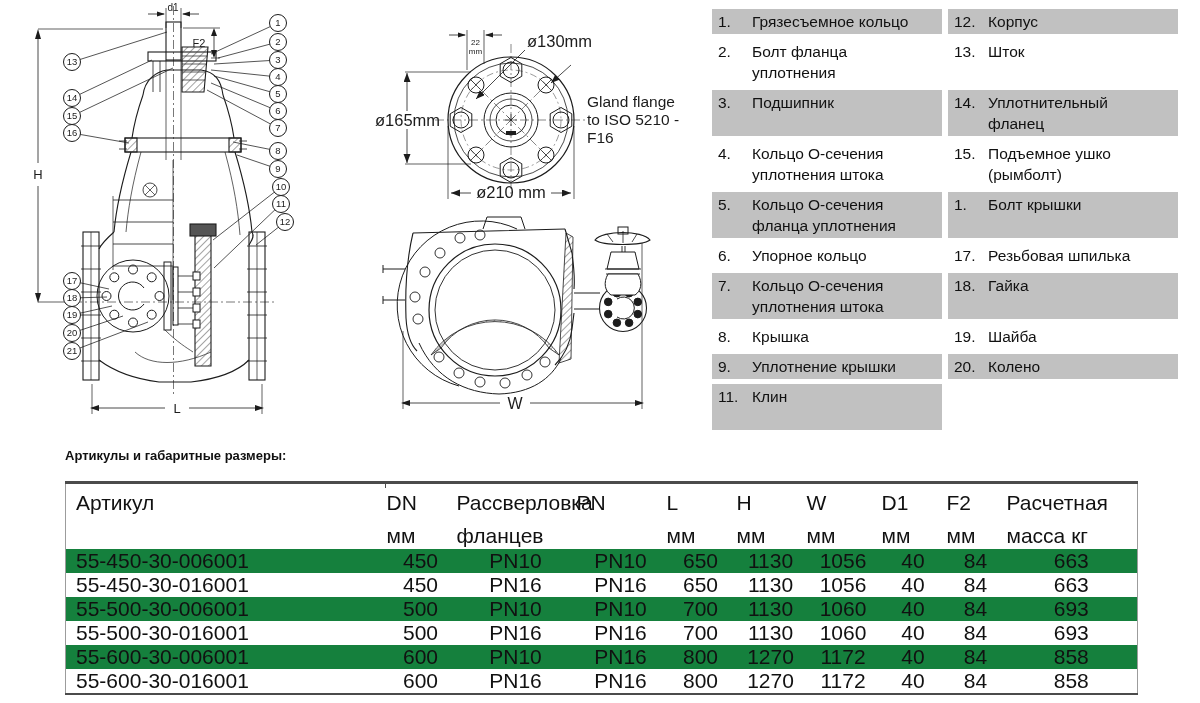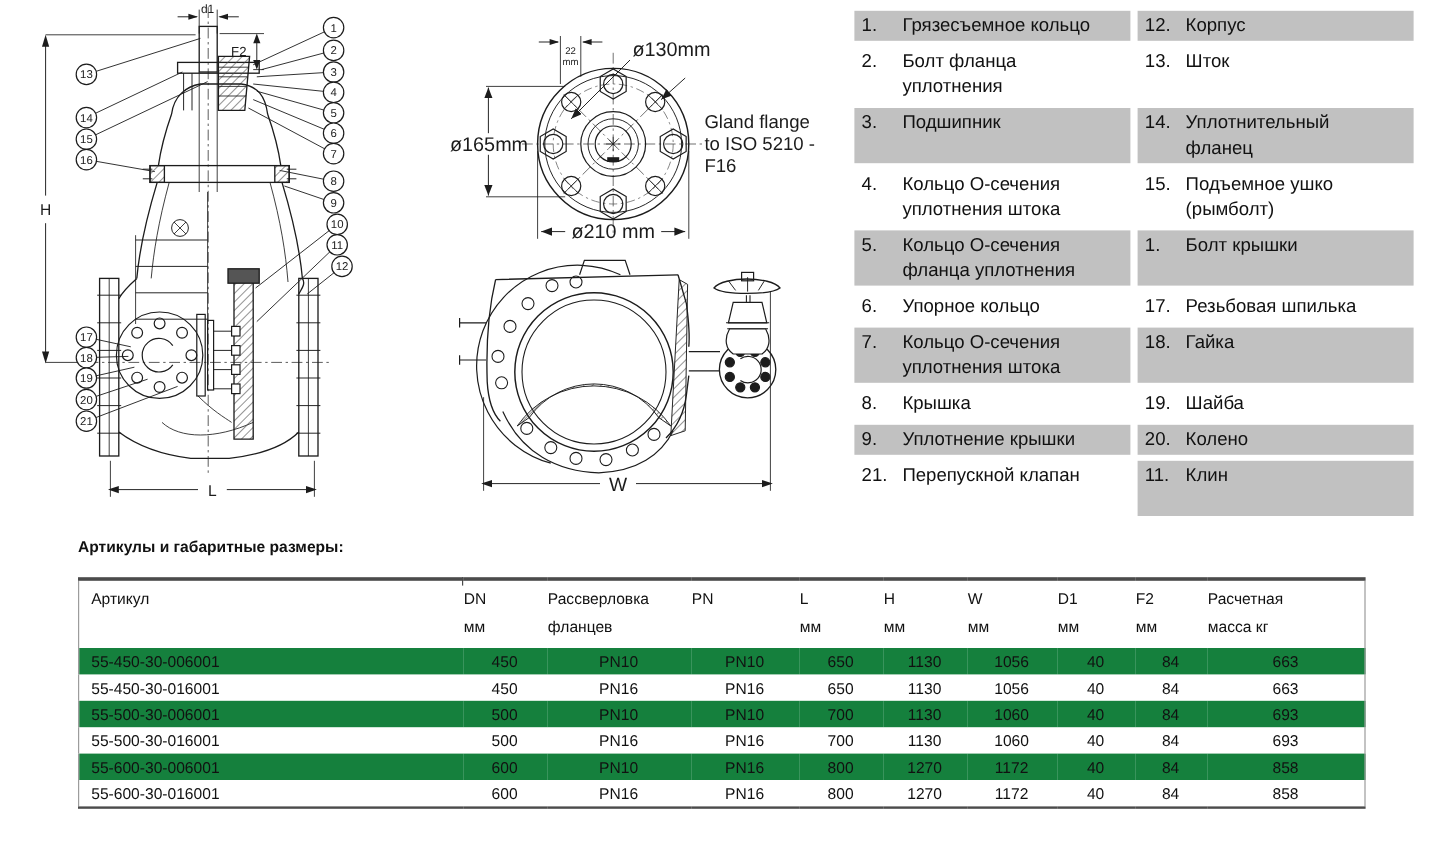--- a/index.html
+++ b/index.html
@@ -18,21 +18,21 @@
   .pnum{flex:0 0 34px;}
   .plabel{white-space:pre-line;}
 
   
   .dims-title{position:absolute;left:65px;top:448px;font-size:13px;font-weight:bold;}
   .dims-wrap{position:absolute;left:65px;top:481px;width:1072px;}
   .dims-wrap .tick{position:absolute;left:320px;top:0;width:1px;height:7px;background:#4b4b4b;}
   table.dims{border-collapse:collapse;table-layout:fixed;width:1072px;
              border-top:3px solid #4b4b4b;border-bottom:2px solid #4b4b4b;
              border-left:1px solid #9c9c9c;border-right:1px solid #9c9c9c;
-             font-size:13px;}
+             font-size:21px;}
   table.dims th{font-weight:normal;vertical-align:top;padding-top:7px;height:48px;
                 text-align:left;}
   table.dims th .unit{margin-top:9px;}
   table.dims th:first-child,table.dims td:first-child{text-align:left;padding-left:10px;}
   table.dims td{height:22px;padding:0;text-align:center;}
   table.dims tr.shade td{background:#15803d;}
 </style>
 </head>
 <body>
 
@@ -365,24 +365,20 @@
         <span class="plabel">Шайба</span>
       </div>
       <div class="pcell shade">
         <span class="pnum">9.</span>
         <span class="plabel">Уплотнение крышки</span>
       </div>
       <div class="pcell shade">
         <span class="pnum">20.</span>
         <span class="plabel">Колено</span>
       </div>
-      <div class="pcell">
-        <span class="pnum">21.</span>
-        <span class="plabel">Перепускной клапан</span>
-      </div>
       <div class="pcell shade tall">
         <span class="pnum">11.</span>
         <span class="plabel">Клин</span>
       </div>
       <div class="pcell tall"></div>
     </div>
 
   <div class="dims-title">Артикулы и габаритные размеры:</div>
   <div class="dims-wrap">
     <table class="dims" id="dims-table">

